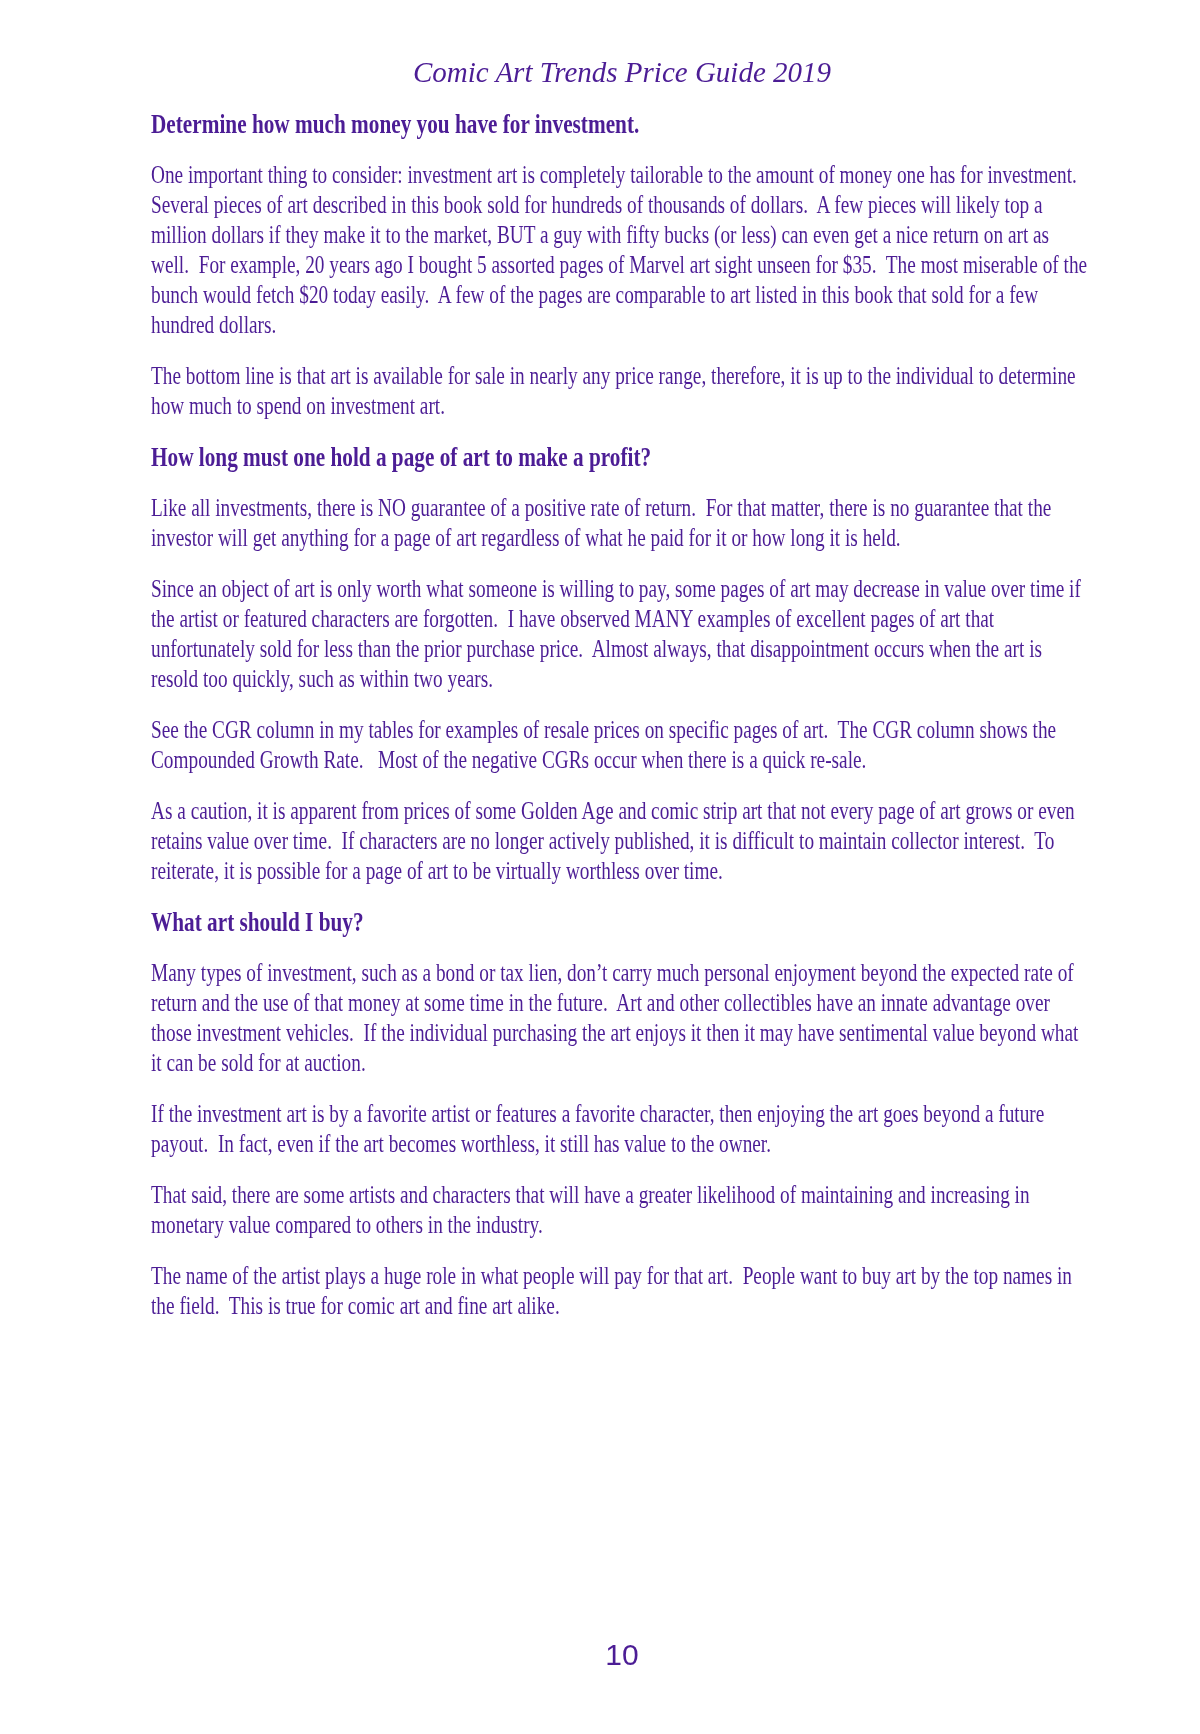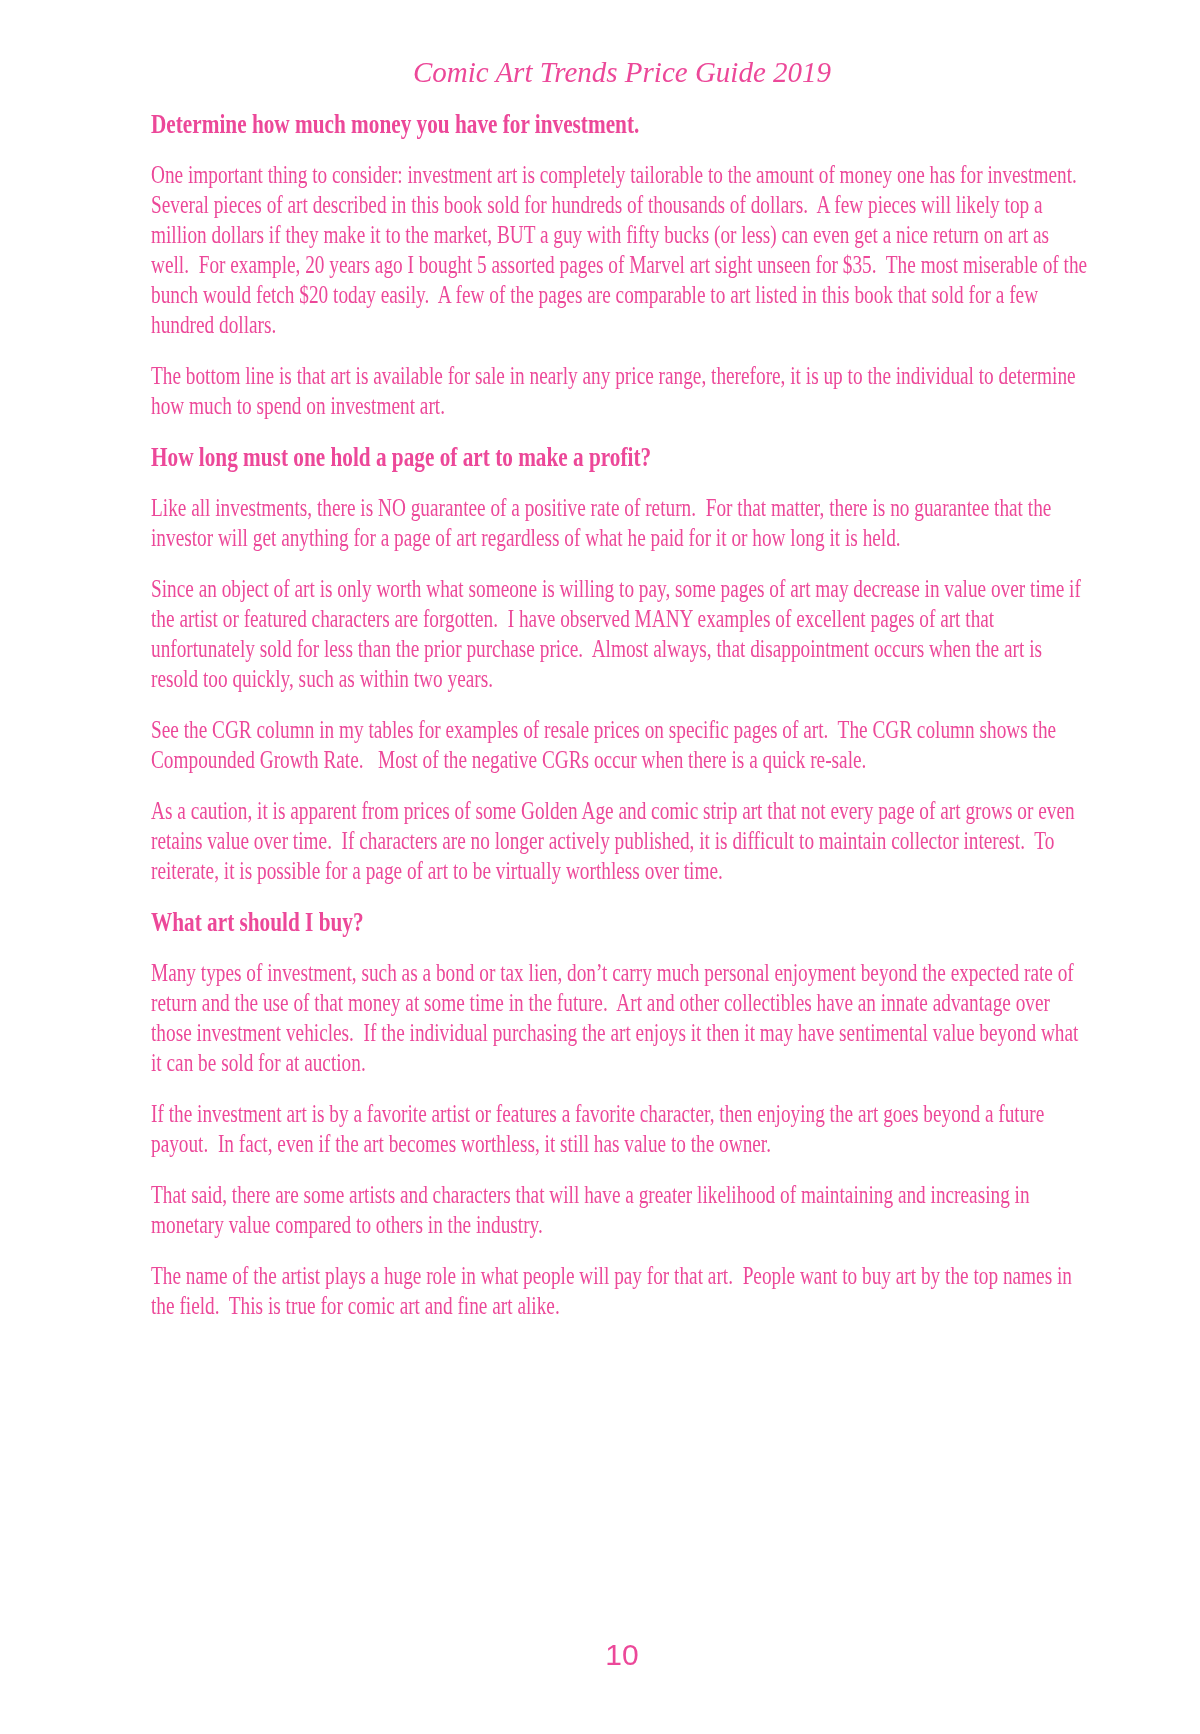--- a/index.html
+++ b/index.html
@@ -3,21 +3,21 @@
 <meta charset="utf-8">
 <style>
   html, body { margin: 0; padding: 0; background: #e8e8e8; }
   .page {
     position: relative;
     width: 1200px;
     height: 1734px;
     background: #ffffff;
     overflow: hidden;
     font-family: "Liberation Serif", "DejaVu Serif", serif;
-    color: #ec4899;
+    color: #4c1d95;
     text-decoration: underline;
   }
   .doc-title {
     position: absolute;
     top: 54px;
     left: 22px;
     width: 1200px;
     text-align: center;
     font-style: italic;
     font-weight: normal;

